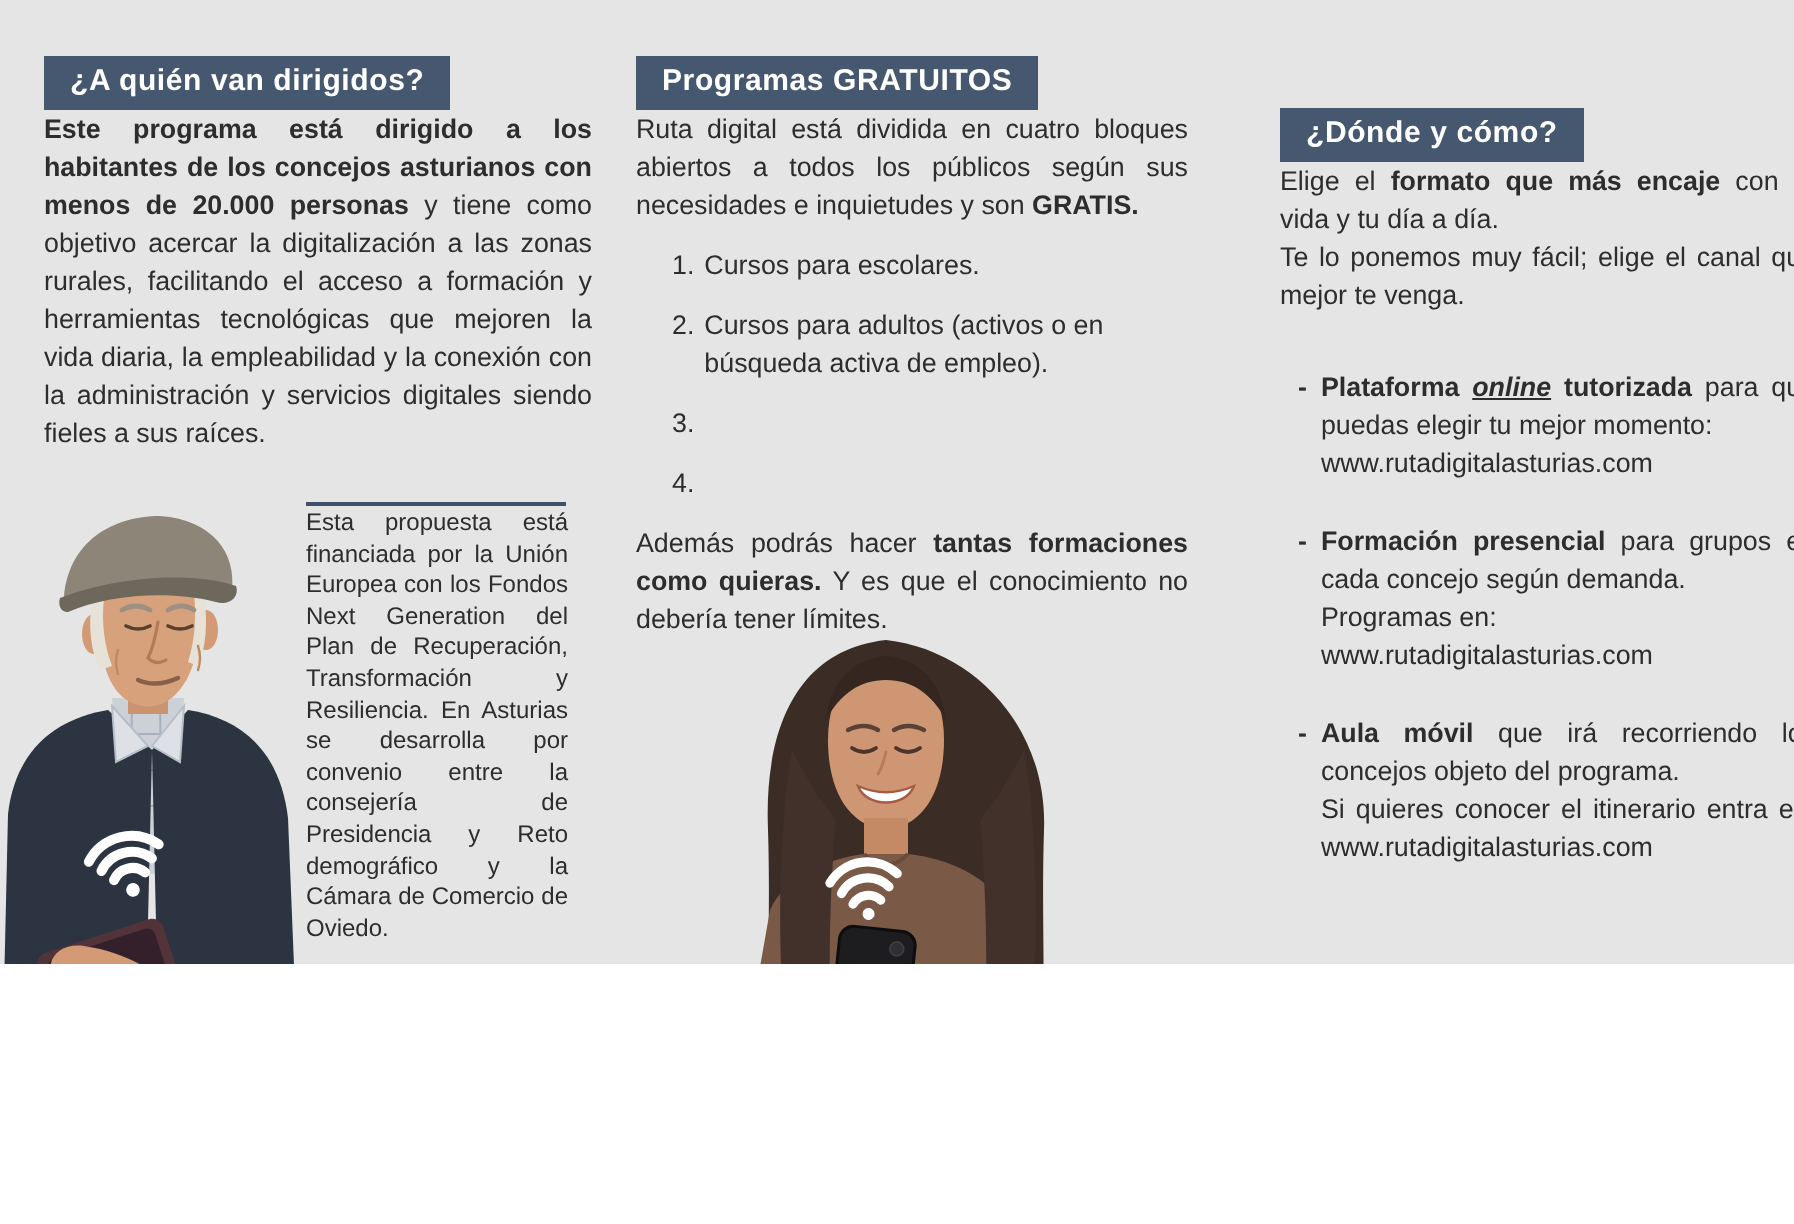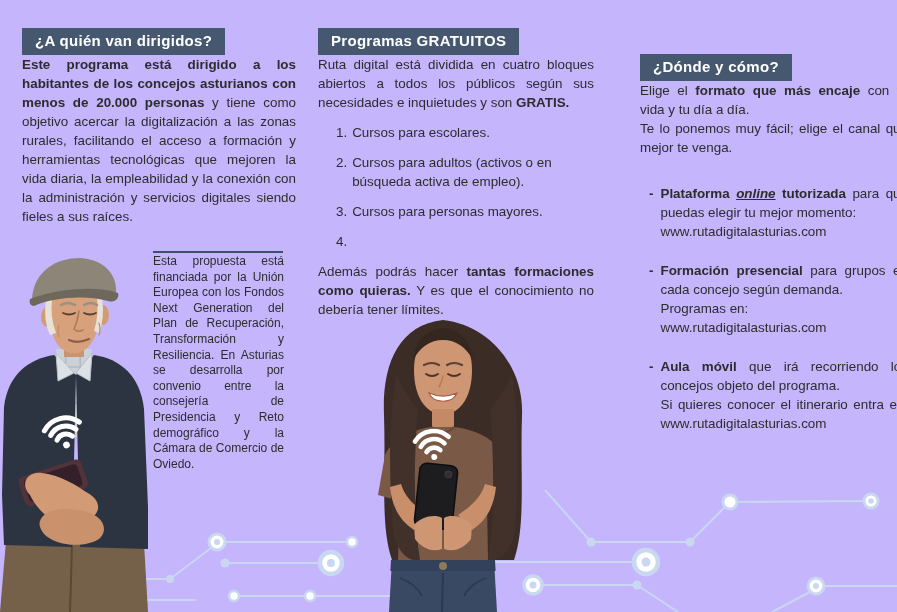--- a/index.html
+++ b/index.html
@@ -1,20 +1,20 @@
 <!DOCTYPE html>
 <html lang="es" style="--accent: #46586F; --text: #2D2D2D; --divider: #3D5269; --circuit: #C9D7F0;"><head>
 <meta charset="utf-8">
 <style>
   :root{
     --accent:#46586F; --text:#2D2D2D; --divider:#3D5269; --circuit:#C9D7F0;
   }
   html,body{margin:0;padding:0;background:#fff;}
   .page{
-    position:relative; width:897px; height:612px; background:#c4b5fd; overflow:hidden;
+    position:relative; width:897px; height:482px; background:#e5e5e5; overflow:hidden;
     font-family:"Liberation Sans", sans-serif; color:var(--text);
   }
   .header-box{
     display:inline-block; background:var(--accent); color:#fff; font-weight:bold;
     font-size:15px; line-height:16px; padding:5px 13px 6px; letter-spacing:.3px;
   }
   .col{position:absolute; top:28px; z-index:2;}
   .col1{left:22px; width:274px;}
   .col2{left:318px; width:276px;}
   .col3{left:640px; width:268px;margin-top:26px;}
@@ -188,21 +188,20 @@
       <div class="course">
         <span class="num">1.</span>
         <span>Cursos para escolares.</span>
       </div>
       <div class="course">
         <span class="num">2.</span>
         <span>Cursos para adultos (activos o en búsqueda activa de empleo).</span>
       </div>
       <div class="course">
         <span class="num">3.</span>
-        <span>Cursos para personas mayores.</span>
       </div>
       <div class="course">
         <span class="num">4.</span>
       </div>
     </div>
     <p class="body outro"><span>Además podrás hacer </span><span class="b">tantas formaciones como quieras.</span><span> Y es que el conocimiento no debería tener límites.</span></p>
   </div>
 
   <div class="col col3">
     <div class="header-box">¿Dónde y cómo?</div>

